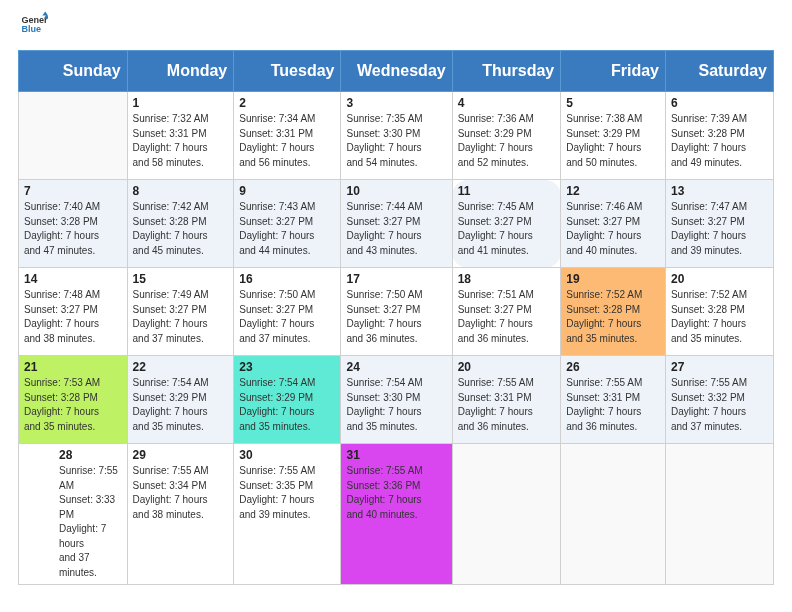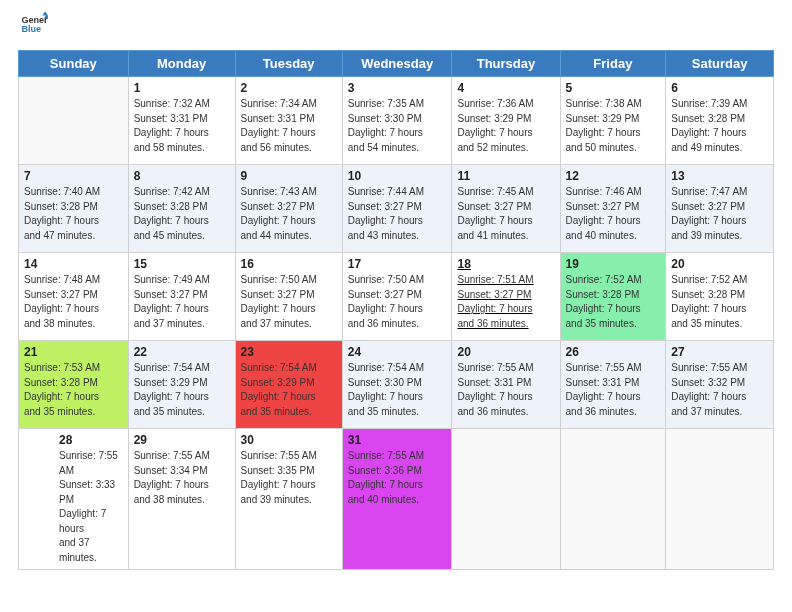--- a/index.html
+++ b/index.html
@@ -46,23 +46,23 @@
       color: #555;
     }
     .calendar {
       width: 100%;
       border-collapse: collapse;
       font-size: 10.5px;
     }
     .calendar th {
       background: #3a7abf;
       color: #fff;
-      text-align: center;
-      padding: 5px 6px;
-      font-size: 13px;
+      text-align: right;
+      padding: 11px 6px;
+      font-size: 16px;
       font-weight: bold;
       border: 1px solid #5a9ad4;
     }
     .calendar td {
       border: 1px solid #d0d0d0;
       vertical-align: top;
       padding: 4px 5px;
       width: 113px;
       height: 88px;
     }
@@ -159,21 +159,21 @@
             <div class="cell-info">Sunrise: 7:42 AM<br>Sunset: 3:28 PM<br>Daylight: 7 hours<br>and 45 minutes.</div>
           </td>
           <td style="background: rgb(238, 243, 250);">
             <span class="day-num">9</span>
             <div class="cell-info">Sunrise: 7:43 AM<br>Sunset: 3:27 PM<br>Daylight: 7 hours<br>and 44 minutes.</div>
           </td>
           <td style="background: rgb(238, 243, 250); margin-top: 28px;">
             <span class="day-num">10</span>
             <div class="cell-info">Sunrise: 7:44 AM<br>Sunset: 3:27 PM<br>Daylight: 7 hours<br>and 43 minutes.</div>
           </td>
-          <td style="background: rgb(238, 243, 250);">
+          <td style="background: rgb(238, 243, 250); border-radius: 16px;">
             <span class="day-num">11</span>
             <div class="cell-info">Sunrise: 7:45 AM<br>Sunset: 3:27 PM<br>Daylight: 7 hours<br>and 41 minutes.</div>
           </td>
           <td style="background: rgb(238, 243, 250);">
             <span class="day-num">12</span>
             <div class="cell-info">Sunrise: 7:46 AM<br>Sunset: 3:27 PM<br>Daylight: 7 hours<br>and 40 minutes.</div>
           </td>
           <td style="background: rgb(238, 243, 250);">
             <span class="day-num">13</span>
             <div class="cell-info">Sunrise: 7:47 AM<br>Sunset: 3:27 PM<br>Daylight: 7 hours<br>and 39 minutes.</div>
@@ -189,43 +189,43 @@
             <div class="cell-info">Sunrise: 7:49 AM<br>Sunset: 3:27 PM<br>Daylight: 7 hours<br>and 37 minutes.</div>
           </td>
           <td style="background: rgb(255, 255, 255);">
             <span class="day-num">16</span>
             <div class="cell-info">Sunrise: 7:50 AM<br>Sunset: 3:27 PM<br>Daylight: 7 hours<br>and 37 minutes.</div>
           </td>
           <td style="background: rgb(255, 255, 255);">
             <span class="day-num">17</span>
             <div class="cell-info">Sunrise: 7:50 AM<br>Sunset: 3:27 PM<br>Daylight: 7 hours<br>and 36 minutes.</div>
           </td>
-          <td style="background: rgb(255, 255, 255); text-decoration: underline;">
+          <td style="background: rgb(255, 255, 255);">
             <span class="day-num">18</span>
             <div class="cell-info">Sunrise: 7:51 AM<br>Sunset: 3:27 PM<br>Daylight: 7 hours<br>and 36 minutes.</div>
           </td>
-          <td style="background: #86efac; margin-left: 48px;">
+          <td style="background: #fdba74; margin-left: 48px;">
             <span class="day-num">19</span>
             <div class="cell-info">Sunrise: 7:52 AM<br>Sunset: 3:28 PM<br>Daylight: 7 hours<br>and 35 minutes.</div>
           </td>
           <td style="background: rgb(255, 255, 255);">
             <span class="day-num">20</span>
             <div class="cell-info">Sunrise: 7:52 AM<br>Sunset: 3:28 PM<br>Daylight: 7 hours<br>and 35 minutes.</div>
           </td>
         </tr>
         <tr>
           <td style="background: #bef264;">
             <span class="day-num">21</span>
             <div class="cell-info">Sunrise: 7:53 AM<br>Sunset: 3:28 PM<br>Daylight: 7 hours<br>and 35 minutes.</div>
           </td>
           <td style="background: rgb(238, 243, 250);">
             <span class="day-num">22</span>
             <div class="cell-info">Sunrise: 7:54 AM<br>Sunset: 3:29 PM<br>Daylight: 7 hours<br>and 35 minutes.</div>
           </td>
-          <td style="background: #ef4444;">
+          <td style="background: #5eead4;">
             <span class="day-num">23</span>
             <div class="cell-info">Sunrise: 7:54 AM<br>Sunset: 3:29 PM<br>Daylight: 7 hours<br>and 35 minutes.</div>
           </td>
           <td style="background: rgb(238, 243, 250);">
             <span class="day-num">24</span>
             <div class="cell-info">Sunrise: 7:54 AM<br>Sunset: 3:30 PM<br>Daylight: 7 hours<br>and 35 minutes.</div>
           </td>
           <td style="background: rgb(238, 243, 250);">
             <span class="day-num">20</span>
             <div class="cell-info">Sunrise: 7:55 AM<br>Sunset: 3:31 PM<br>Daylight: 7 hours<br>and 36 minutes.</div>

